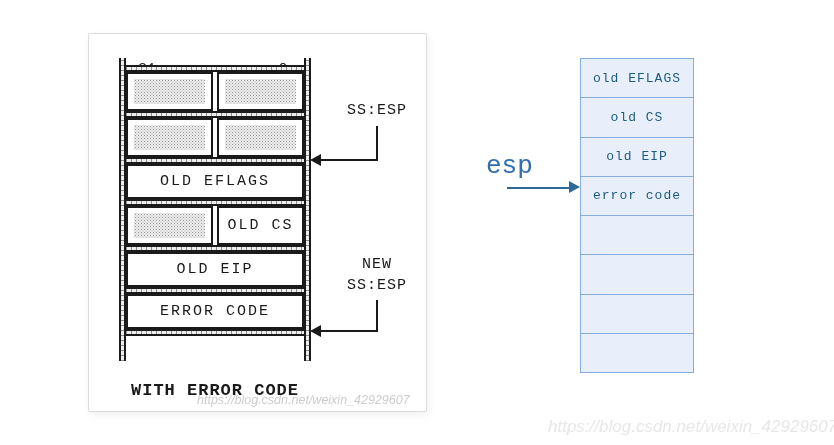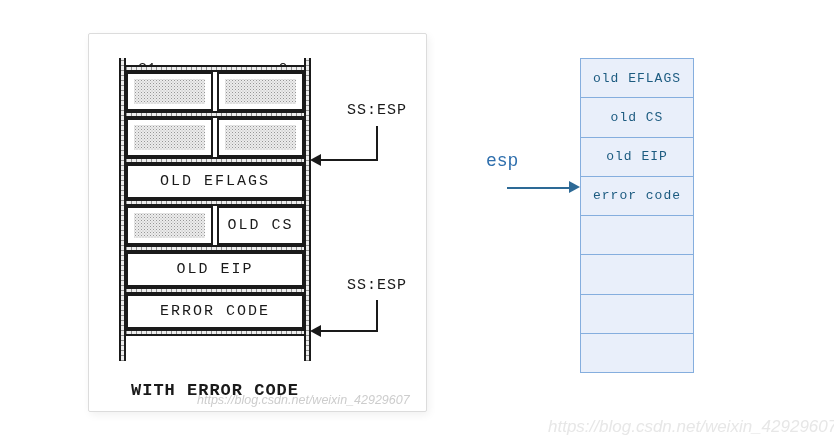--- a/index.html
+++ b/index.html
@@ -45,21 +45,21 @@
   .caption{position:absolute;left:0;top:347px;width:252px;text-align:center;
         font-size:17px;letter-spacing:1px;font-weight:600;color:var(--ink);white-space:nowrap;}
 
   
   .memtable{position:absolute;left:580px;top:58px;width:114px;height:315px;
         border:1px solid var(--mt-border);display:flex;flex-direction:column;background:var(--mt-fill);}
   .mrow{flex:1;border-bottom:1px solid var(--mt-border);display:flex;align-items:center;justify-content:center;
         font-size:13px;letter-spacing:1px;color:var(--mt-text);white-space:nowrap;}
   .mrow:last-child{border-bottom:none;}
 
-  .esp-label{position:absolute;left:486px;top:151px;font-size:18px;color:var(--mt-esp);}
+  .esp-label{position:absolute;left:486px;top:151px;font-size:26px;color:var(--mt-esp);}
   .esp-line{position:absolute;left:507px;top:187px;width:64px;height:2px;background:var(--mt-arrow);}
   .esp-head{position:absolute;left:569px;top:181px;width:0;height:0;border-top:6px solid transparent;
         border-bottom:6px solid transparent;border-left:11px solid var(--mt-arrow);}
 
   
   .wm{position:absolute;font-family:"Liberation Sans","DejaVu Sans",sans-serif;white-space:nowrap;font-style:italic;}
   .wm1{left:197px;top:393px;font-size:12.5px;color:#cdcdcd;}
   .wm2{left:548px;top:417px;font-size:17px;color:#e7e7e7;}
 </style>
 </head>
@@ -121,20 +121,21 @@
           </div>
         </div>
         <div class="rail-bar"></div>
       </div>
 
     <div class="pointer-line" style="top:68px">SS:ESP</div>
     <div class="vline" style="left:287px;top:92px;height:35px"></div>
     <div class="hline" style="left:231px;top:125px;width:58px"></div>
     <div class="ah-left" style="left:221px;top:120px"></div>
 
+    <div class="pointer-line" style="top:222px">NEW</div>
     <div class="pointer-line" style="top:243px">SS:ESP</div>
     <div class="vline" style="left:287px;top:266px;height:32px"></div>
     <div class="hline" style="left:231px;top:296px;width:58px"></div>
     <div class="ah-left" style="left:221px;top:291px"></div>
 
     <div class="caption">WITH ERROR CODE</div>
   </div>
 
   <div class="esp-label">esp</div>
   <div class="esp-line"></div>

